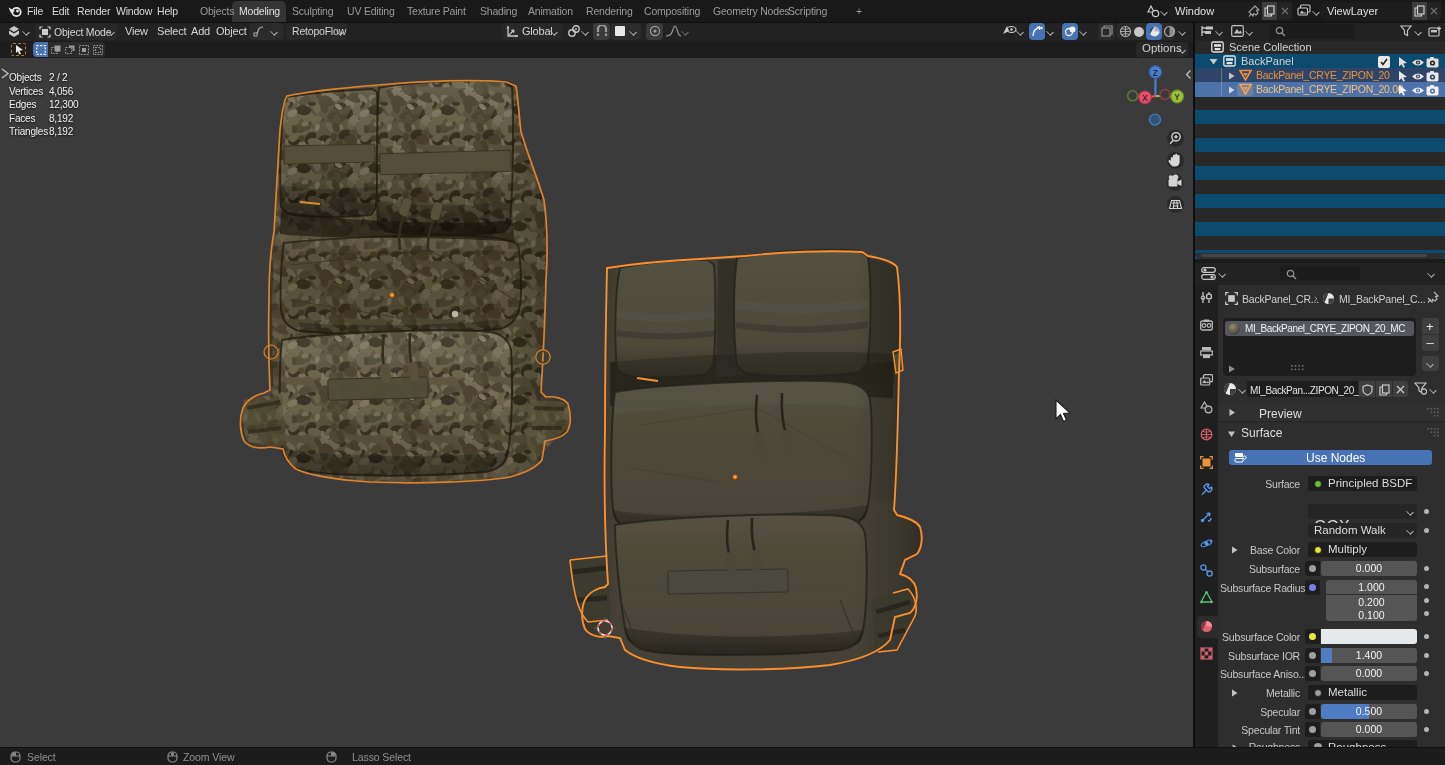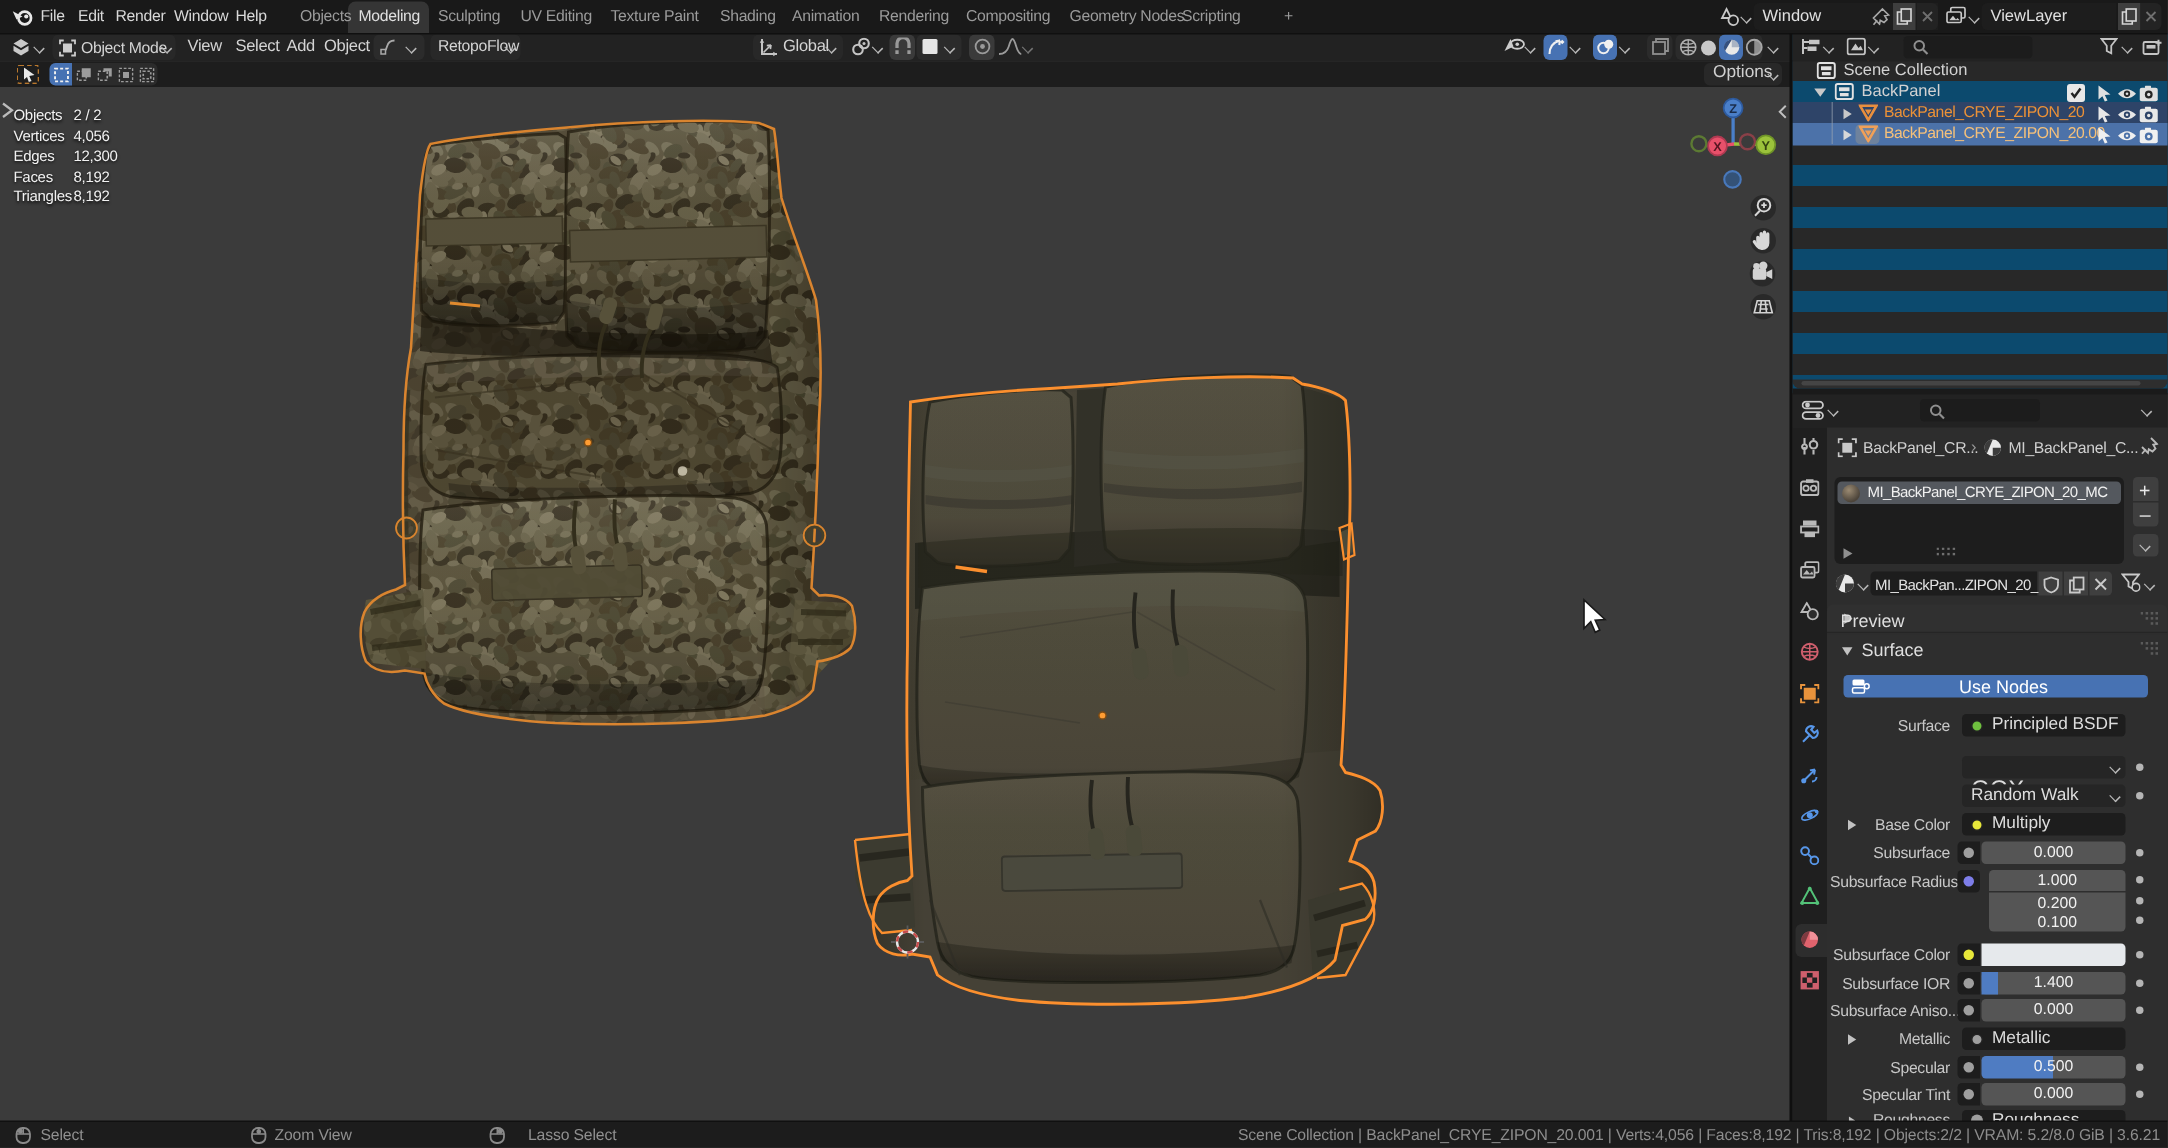--- a/index.html
+++ b/index.html
@@ -915,21 +915,21 @@
     <svg class="abs" style="left:219px;top:120px" width="13" height="13" viewBox="0 0 13 13">
       <path d="M1,1 H12 L8,6 V10.5 L5,9 V6 Z" fill="none" stroke="#c9c9c9" stroke-width="1.2"></path>
       <circle cx="10" cy="9.5" r="2.6" fill="#2d2d2d" stroke="#c9c9c9" stroke-width="1.1"></circle>
     </svg>
     <span class="chev abs" style="left:234px;top:123px"></span>
 
     <div class="abs" style="left:23px;top:141px;width:227px;height:19px;background:#303030;border-radius:4px 4px 0 0;border-bottom:1px solid #252525"></div>
     <svg class="abs" style="left:33px;top:146px" width="8" height="9" viewBox="0 0 8 9">
         <path d="M1.5,1 L7,4.5 L1.5,8 Z" fill="#c2c2c2"></path>
       </svg>
-    <span class="abs" style="left:32px;top:145px;color:#dedede;font-size:12px">Preview</span>
+    <span class="abs" style="left:64px;top:145px;color:#dedede;font-size:12px">Preview</span>
     <svg class="abs" style="left:232px;top:146px" width="12" height="9" viewBox="0 0 12 9">
       <g fill="#5a5a5a">
           <rect x="0" y="0" width="1.7" height="1.7"></rect>
           <rect x="3.4" y="0" width="1.7" height="1.7"></rect>
           <rect x="6.8" y="0" width="1.7" height="1.7"></rect>
           <rect x="3.4" y="3.4" width="1.7" height="1.7"></rect>
           <rect x="6.8" y="3.4" width="1.7" height="1.7"></rect>
           <rect x="6.8" y="6.8" width="1.7" height="1.7"></rect>
           <rect x="10" y="0" width="1.7" height="1.7"></rect>
           <rect x="10" y="3.4" width="1.7" height="1.7"></rect>
@@ -1068,15 +1068,14 @@
         <path d="M5.5,1 V5 M1,5 H10" stroke="#8a8a8a" stroke-width="1"></path>
         <rect x="4" y="1.8" width="3" height="3" rx="1.2" fill="#8a8a8a"></rect>
       </svg>
     <span class="abs k" style="left:183px">Zoom View</span>
     <svg class="abs" style="left:326px;top:3px" width="11" height="12" viewBox="0 0 11 12">
         <rect x="1" y="1" width="9" height="10" rx="4" fill="none" stroke="#8a8a8a" stroke-width="1.2"></rect>
         <path d="M5.5,1 V5 M1,5 H10" stroke="#8a8a8a" stroke-width="1"></path>
         <rect x="5.8" y="1.5" width="3.2" height="3.4" rx="1.4" fill="#8a8a8a"></rect>
       </svg>
     <span class="abs k" style="left:352px">Lasso Select</span>
-    <span class="abs k" style="right:5px;color:#8d8d8d;font-size:10.5px;letter-spacing:-0.1px">Scene Collection | BackPanel_CRYE_ZIPON_20.001 | Verts:4,056 | Faces:8,192 | Tris:8,192 | Objects:2/2 | VRAM: 5.2/8.0 GiB | 3.6.21</span>
   </div>
 </div>
 
 </body></html>

